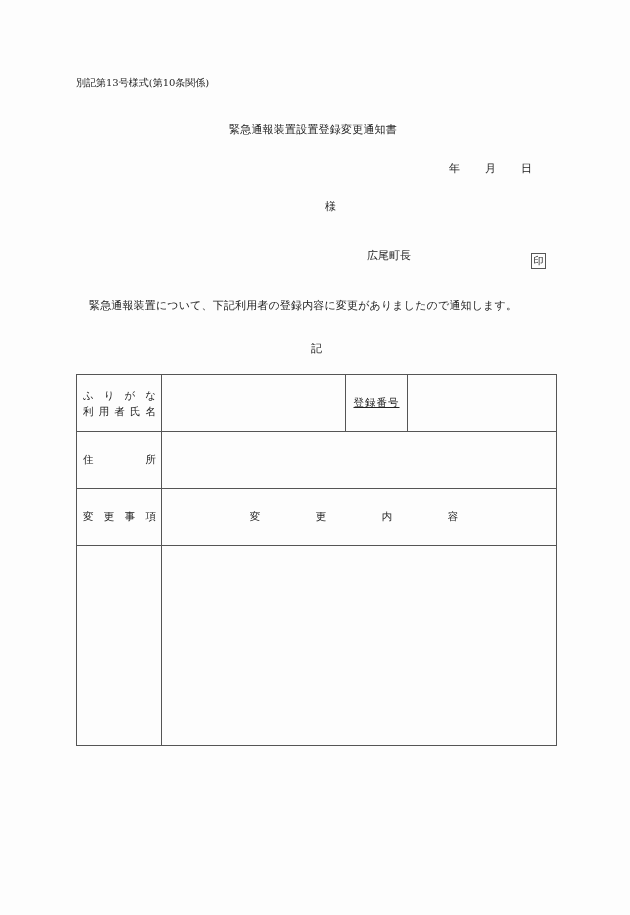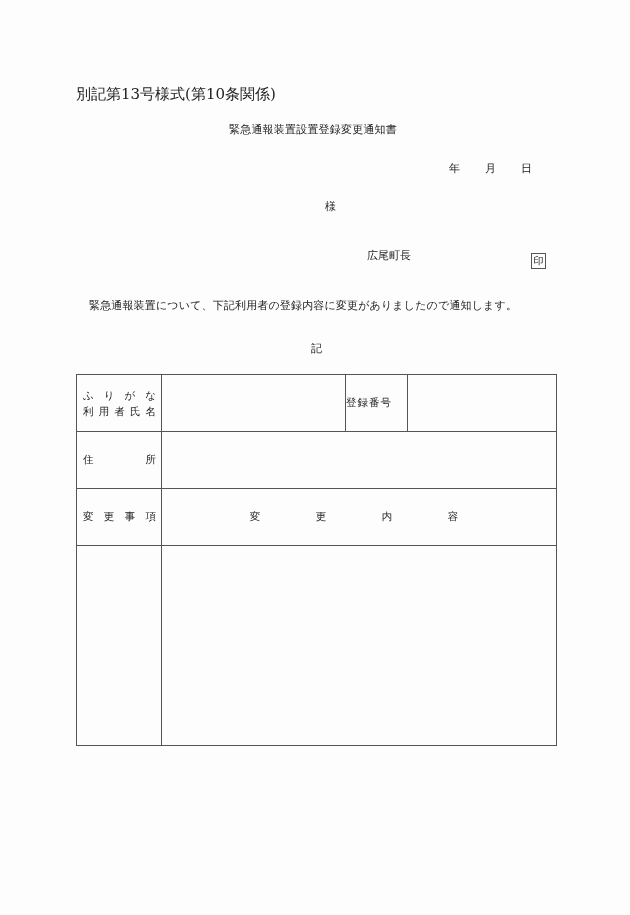--- a/index.html
+++ b/index.html
@@ -1,35 +1,35 @@
 <!DOCTYPE html>
 <html><head>
 <meta charset="utf-8">
 <style>
   html, body { margin:0; padding:0; }
   body { width:630px; height:915px; background:#fdfdfd; position:relative; overflow:hidden;
          font-family:"DejaVu Serif","Liberation Serif",serif; color:#222; font-size:11px; }
   .abs { position:absolute; white-space:nowrap; }
-  .form-ref { left:76px; top:85px; font-size:15px; }
+  .form-ref { left:76px; top:76px; font-size:10px; }
   .doc-title { left:229px; top:122px; font-size:11px; letter-spacing:0.2px;font-family:Liberation Serif, serif; }
   .date { top:161px; font-size:11px; }
   .sama { left:325px; top:199px; font-size:11px; }
   .issuer { left:367px; top:248px; font-size:11px; }
   .seal { left:531px; top:253px; width:13px; height:14px; border:1px solid #555; font-size:10px;
           line-height:14px; text-align:center; }
   .notice { left:89px; top:298px; font-size:11px; letter-spacing:0.15px;text-align:right; }
   .ki { left:311px; top:341px; font-size:11px; }
   table { position:absolute; left:76px; top:374px; border-collapse:collapse; width:481px; }
   td { border:1.2px solid #555; padding:0; vertical-align:middle; font-size:10.5px; }
   .lbl { width:84px; }
   .row1 td, .row2 td, .row3 td { height:56px; }
   .row4 td { height:199px; }
   .furi { display:flex; justify-content:space-between; padding:0 5px 0 6px; line-height:16px; }
   .spread { display:flex; justify-content:space-between; padding:0 5px 0 6px; }
-  .regno { width:61px; letter-spacing:1px; }
+  .regno { width:61px; text-align:center; letter-spacing:1px;text-decoration:underline; }
   .content-head { display:flex; justify-content:space-around; padding:0 70px 0 60px; }
 </style>
 </head>
 <body>
 
 <div class="abs form-ref">別記第13号様式(第10条関係)</div>
 <div class="abs doc-title">緊急通報装置設置登録変更通知書</div>
 
 <div class="abs date" style="left:449px">年</div>
 <div class="abs date" style="left:485px">月</div>

